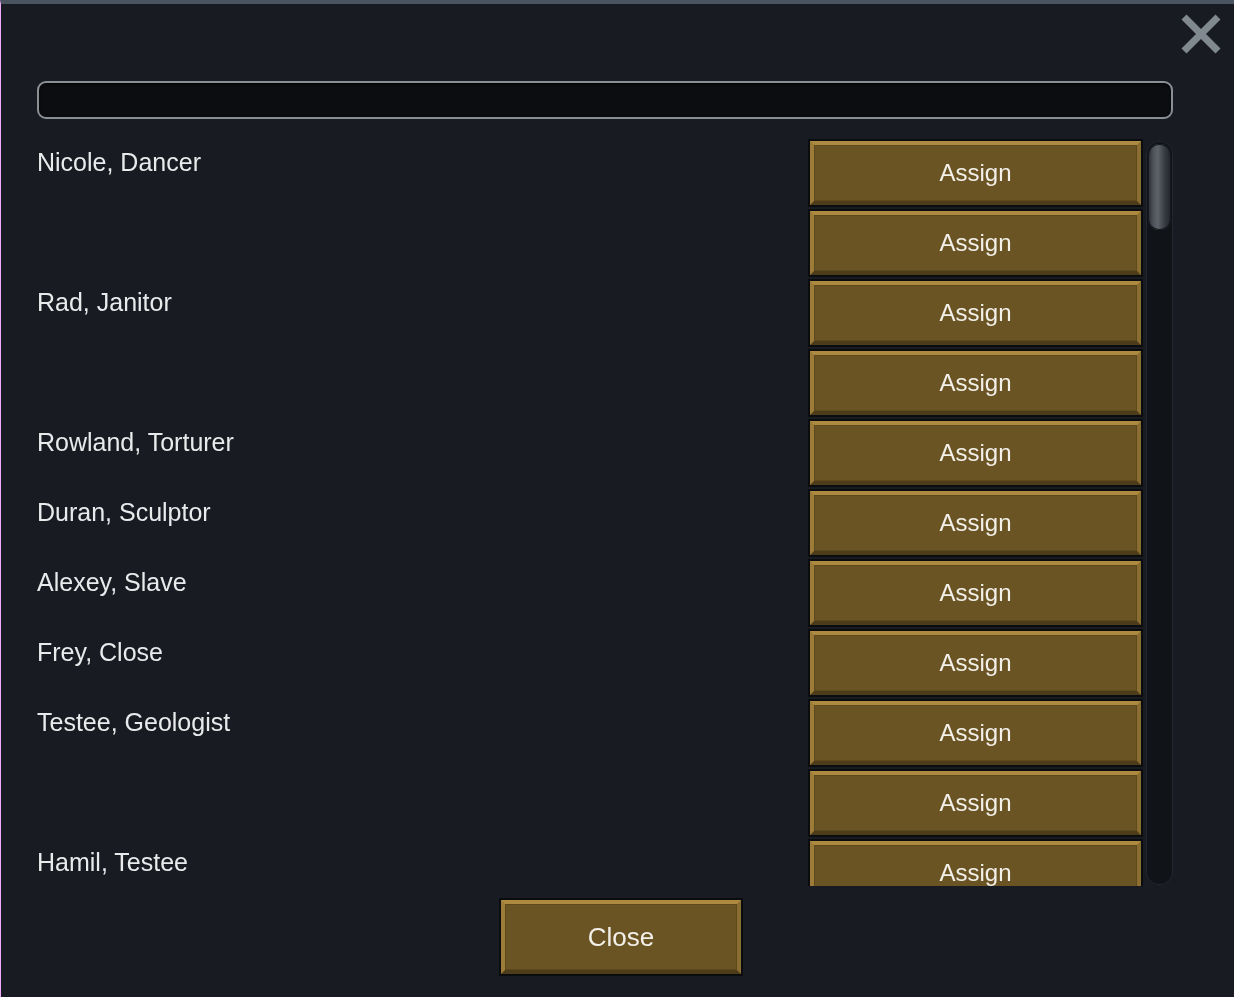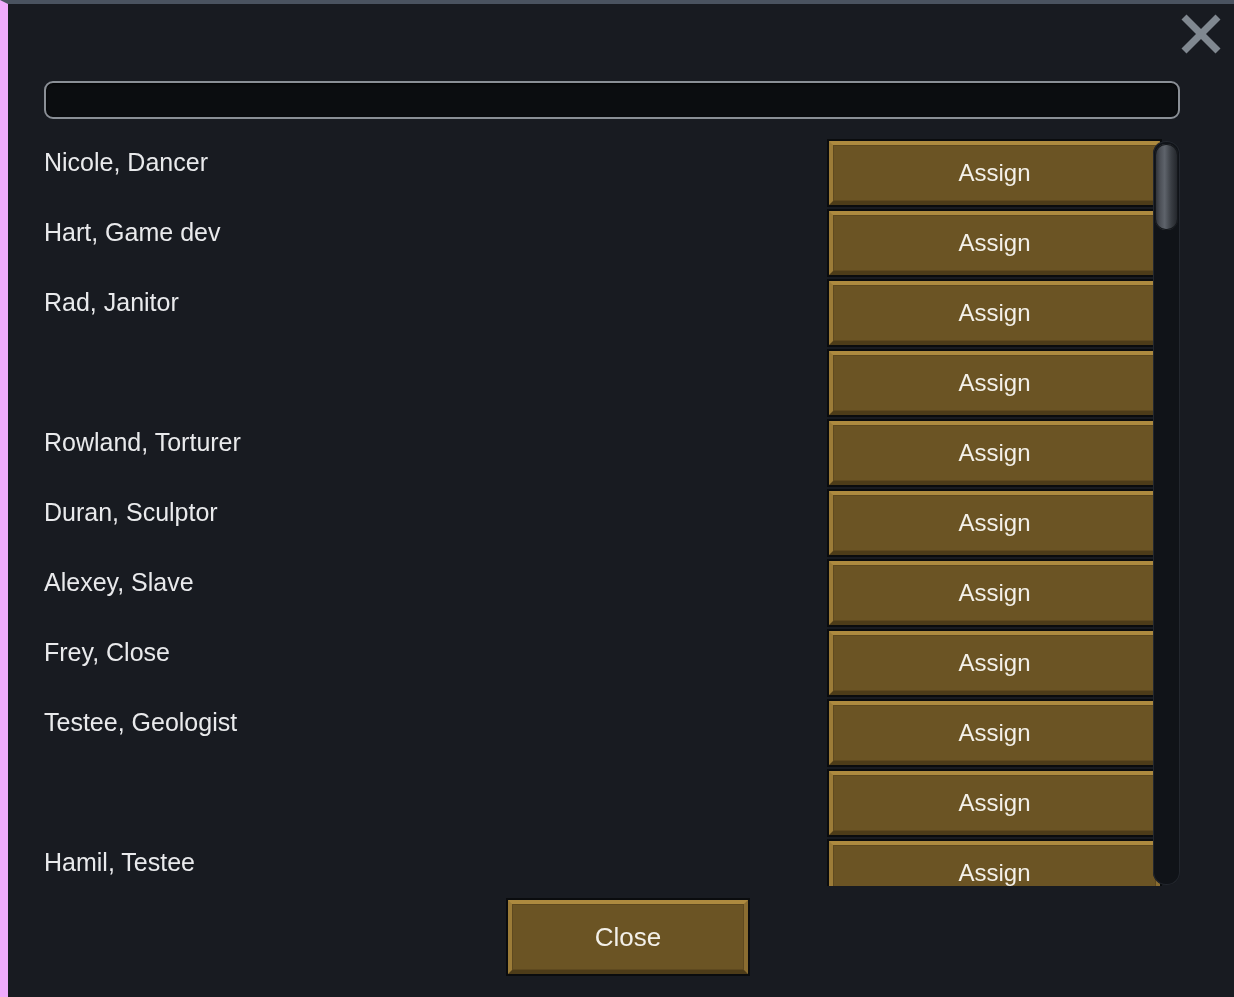--- a/index.html
+++ b/index.html
@@ -18,21 +18,21 @@
 
   
   #dialog {
     position: absolute;
     left: 0; top: 0;
     width: 1234px;
     height: 997px;
     background: #181b21;
     box-sizing: border-box;
     border-top: 4px solid #4a5360;
-    border-left: 8px solid #f0abfc;
+    border-left: 1px solid #f0abfc;
     text-decoration: underline;
   }
 
   
   #close-x {
     position: absolute;
     right: 10px;
     top: 8px;
     width: 46px;
     height: 44px;
@@ -104,21 +104,20 @@
     box-shadow: inset 0 0 0 1px rgba(0,0,0,.12);
   }
   .assign-btn {
     position: absolute;
     left: 809px;
     top: 3px;
     width: 331px;
     height: 64px;
     font-size: 24px;
     line-height: 56px;
-    margin-left: 12px;
   }
 
   
   #scrollbar-track {
     position: absolute;
     left: 1145px;
     top: 137px;
     width: 27px;
     height: 744px;
     background: #101318;
@@ -164,21 +163,20 @@
 
   <input id="search-input" type="text" placeholder="" style="">
 
   <div id="list-region">
 
   <div class="row">
         <div class="row-name">Nicole, Dancer</div>
         <button class="btn assign-btn">Assign</button>
       </div>
       <div class="row">
-        <div class="row-name">Hart, Game dev</div>
         <button class="btn assign-btn">Assign</button>
       </div>
       <div class="row">
         <div class="row-name">Rad, Janitor</div>
         <button class="btn assign-btn">Assign</button>
       </div>
       <div class="row">
         <button class="btn assign-btn">Assign</button>
       </div>
       <div class="row">

